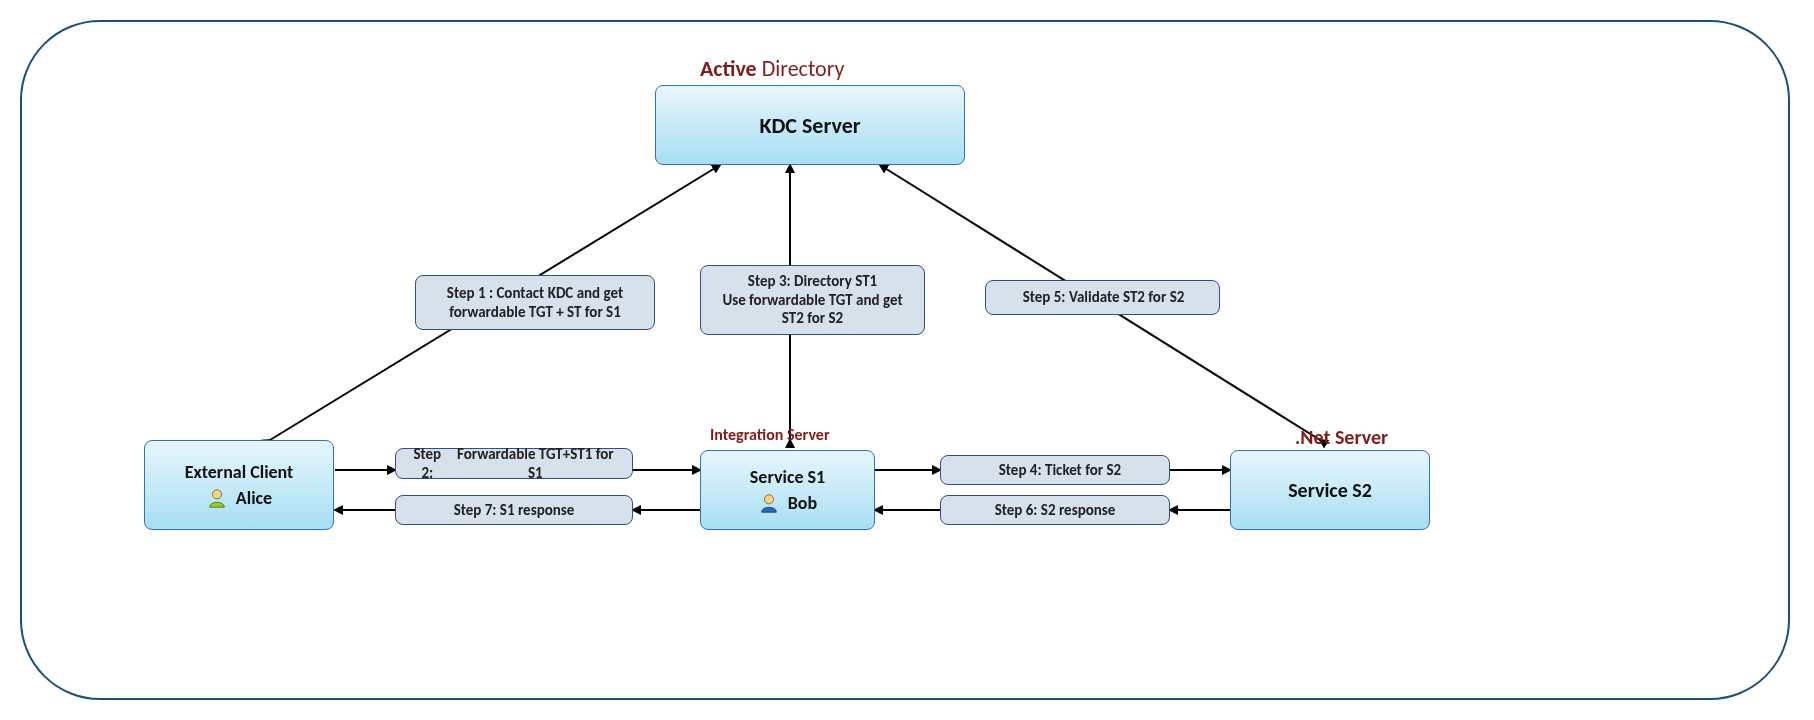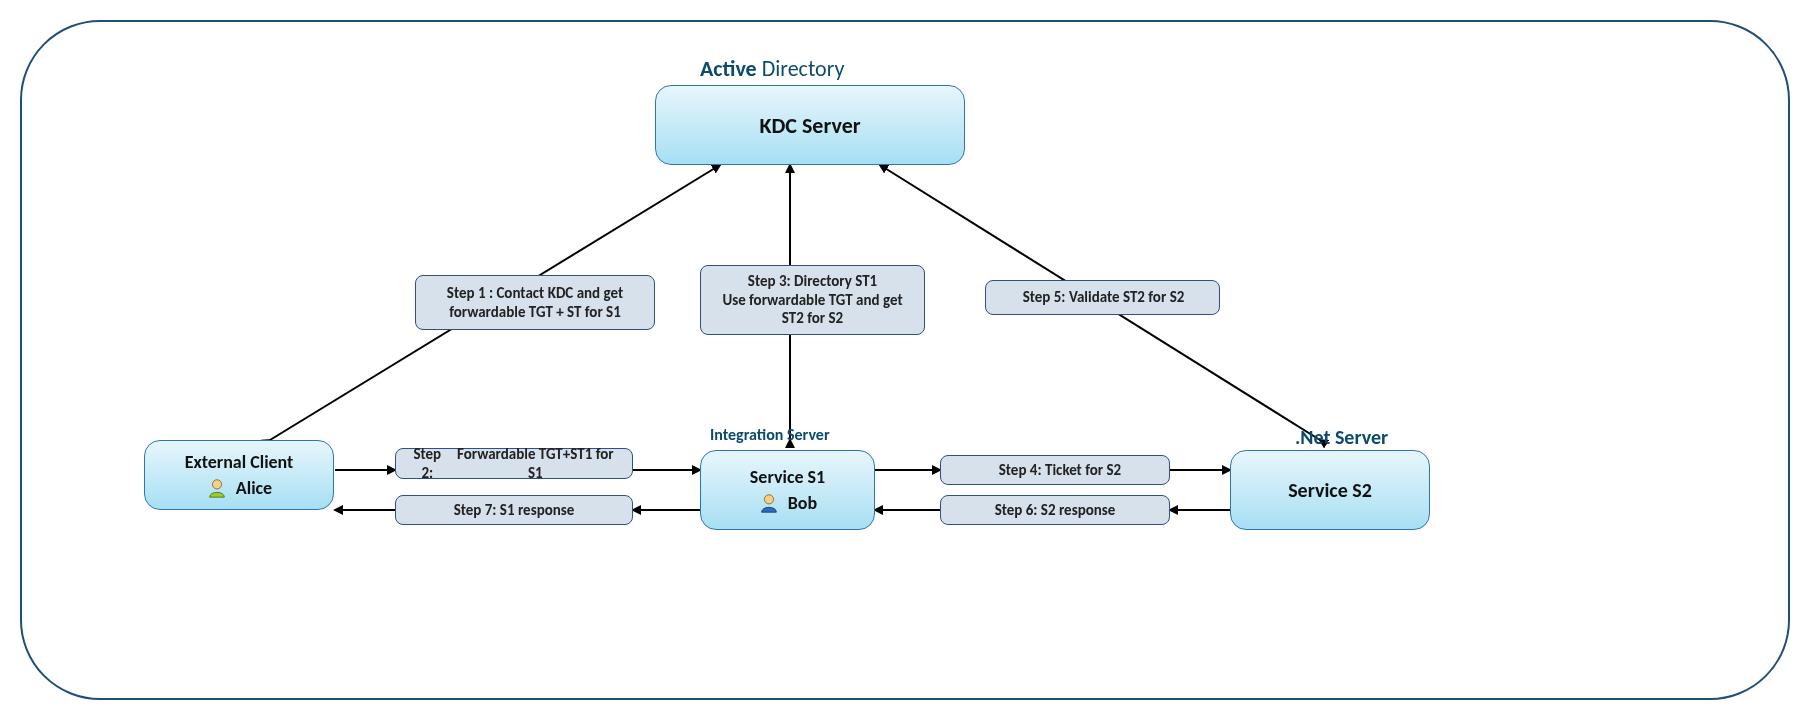--- a/index.html
+++ b/index.html
@@ -18,39 +18,39 @@
     width: 1770px;
     height: 680px;
     border: 2px solid #1f4e79;
     border-radius: 80px;
     box-sizing: border-box;
   }
   .node-big {
     position: absolute;
     background: linear-gradient(to bottom, #e8f6fc, #a6dff3);
     border: 1.5px solid #2e75b6;
-    border-radius: 16px;
+    border-radius: 8px;
     text-align: right;
     font-weight: bold;
     font-size: 22px;
     color: #111;
     display: flex;
     align-items: center;
     justify-content: center;
     box-sizing: border-box;
   }
   .node-svc {
     flex-direction: column;
     font-size: 18px;
     padding: 8px 8px;
   }
   .header-label {
     position: absolute;
     font-size: 22px;
-    color: #0c4a6e;
+    color: #7f1d1d;
   }
   .header-label .bold { font-weight: bold; }
   .step-box {
     position: absolute;
     background: #d7e1ec;
     border: 1.5px solid #305080;
     border-radius: 8px;
     font-size: 15px;
     font-weight: bold;
     color: #222;
@@ -115,21 +115,21 @@
 </svg>
 
 <div class="header-label" style="left:700px; top:55px;">
   <span class="bold">Active</span><span> Directory</span>
 </div>
 
 <div class="node-big" style="left:655px; top:85px; width:310px; height:80px;">
   <span>KDC Server</span>
 </div>
 
-<div class="node-big node-svc" style="left:144px; top:440px; width:190px; height:70px;">
+<div class="node-big node-svc" style="left:144px; top:440px; width:190px; height:90px;">
   <div>External  Client</div>
   <div class="user-row">
     <span class="icon-person">
       <svg viewBox="0 0 24 24" width="22" height="22">
         <circle cx="12" cy="8" r="5" fill="#f4d08a" stroke="#8a6d1d" stroke-width="1"></circle>
         <path d="M4 22 C4 15,20 15,20 22 Z" fill="#9acd32" stroke="#4b7a12" stroke-width="1"></path>
       </svg>
     </span>
     <span>Alice</span>
   </div>

